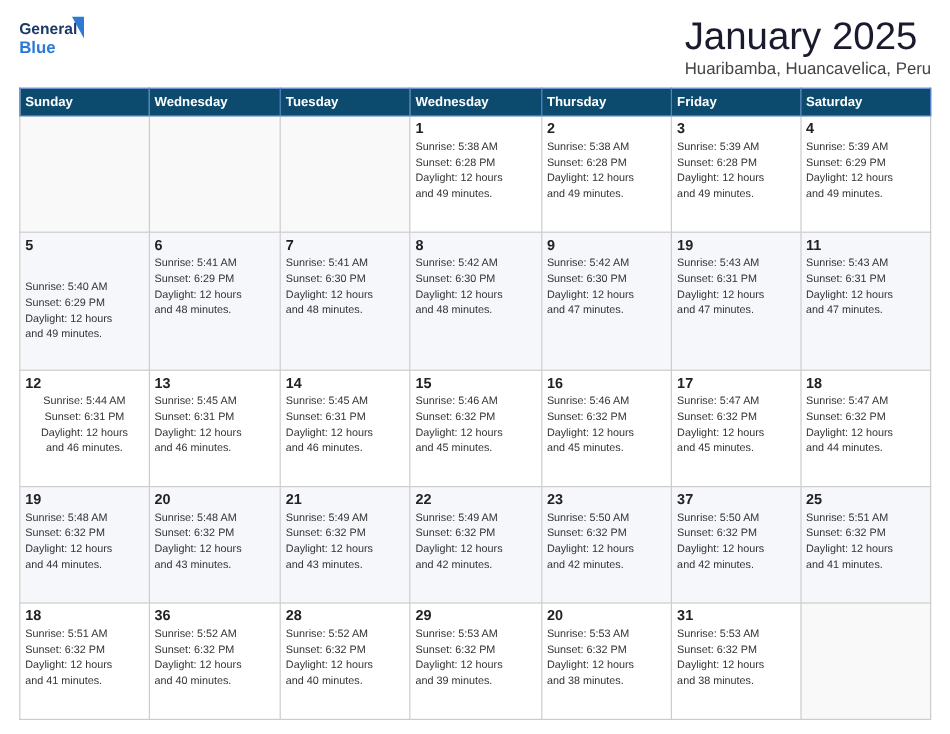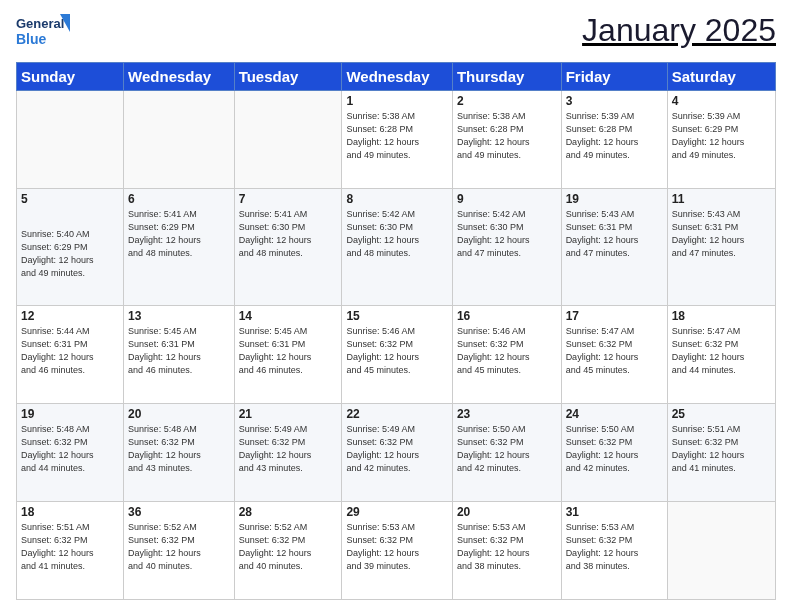--- a/index.html
+++ b/index.html
@@ -23,40 +23,39 @@
       justify-content: space-between;
       margin-bottom: 8px;
     }
     .logo {
       display: flex;
       align-items: flex-start;
       gap: 2px;
     }
     .title-block {
       text-align: left;
-      text-decoration: underline;
     }
     .month-title {
       font-size: 32px;
       font-weight: normal;
       color: #1a1a2e;
     }
     .location-subtitle {
       font-size: 14px;
       color: #444;
     }
     .calendar {
       width: 100%;
       border-collapse: collapse;
       flex: 1;
     }
     .calendar thead tr th {
-      background: #1d4ed8;
+      background: #0c4a6e;
       color: #fff;
-      font-size: 15px;
+      font-size: 11px;
       font-weight: bold;
       padding: 5px 4px;
       text-align: left;
       border: 1px solid #5580c8;
     }
     .calendar tbody tr td {
       border: 1px solid #ccc;
       vertical-align: top;
       padding: 3px 4px;
       font-size: 9.2px;
@@ -90,20 +89,21 @@
   <div class="header">
     <div class="logo">
     <svg width="55" height="42" viewBox="0 0 55 42">
       <text x="0" y="16" font-size="13" font-weight="bold" fill="#1a3a6b" font-family="Arial">General</text>
       <text x="0" y="32" font-size="14" font-weight="bold" fill="#2c7ad6" font-family="Arial">Blue</text>
       <polygon points="44,2 54,2 54,20" fill="#2c7ad6"></polygon>
     </svg>
   </div>
     <div class="title-block">
       <div class="month-title">January 2025</div>
+      <div class="location-subtitle">Huaribamba, Huancavelica, Peru</div>
     </div>
   </div>
 
   <table class="calendar">
     <thead>
       <tr id="thead-row">
       <th>Sunday</th>
           <th>Wednesday</th>
           <th>Tuesday</th>
           <th>Wednesday</th>
@@ -193,21 +193,21 @@
             <span class="day-num">11</span>
             <div class="day-info" style="white-space: pre-line;">Sunrise: 5:43 AM
 Sunset: 6:31 PM
 Daylight: 12 hours
 and 47 minutes.</div>
           </td>
         </tr>
         <tr>
           <td>
             <span class="day-num">12</span>
-            <div class="day-info" style="white-space: pre-line;">Sunrise: 5:44 AM
+            <div class="day-info" style="white-space: pre-line; text-align: center;">Sunrise: 5:44 AM
 Sunset: 6:31 PM
 Daylight: 12 hours
 and 46 minutes.</div>
           </td>
           <td>
             <span class="day-num">13</span>
             <div class="day-info" style="white-space: pre-line;">Sunrise: 5:45 AM
 Sunset: 6:31 PM
 Daylight: 12 hours
 and 46 minutes.</div>
@@ -278,21 +278,21 @@
 and 42 minutes.</div>
           </td>
           <td>
             <span class="day-num">23</span>
             <div class="day-info" style="white-space: pre-line;">Sunrise: 5:50 AM
 Sunset: 6:32 PM
 Daylight: 12 hours
 and 42 minutes.</div>
           </td>
           <td>
-            <span class="day-num">24</span>
+            <span class="day-num">37</span>
             <div class="day-info" style="white-space: pre-line;">Sunrise: 5:50 AM
 Sunset: 6:32 PM
 Daylight: 12 hours
 and 42 minutes.</div>
           </td>
           <td>
             <span class="day-num">25</span>
             <div class="day-info" style="white-space: pre-line;">Sunrise: 5:51 AM
 Sunset: 6:32 PM
 Daylight: 12 hours

